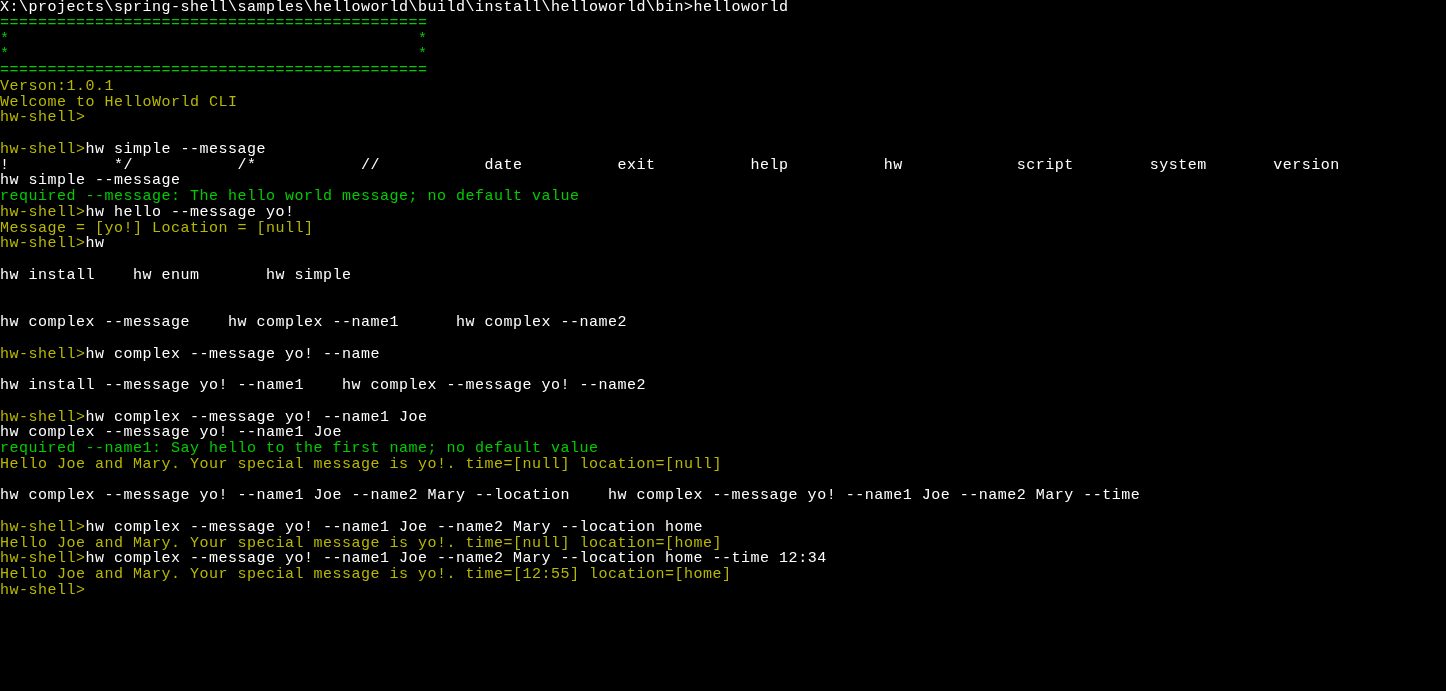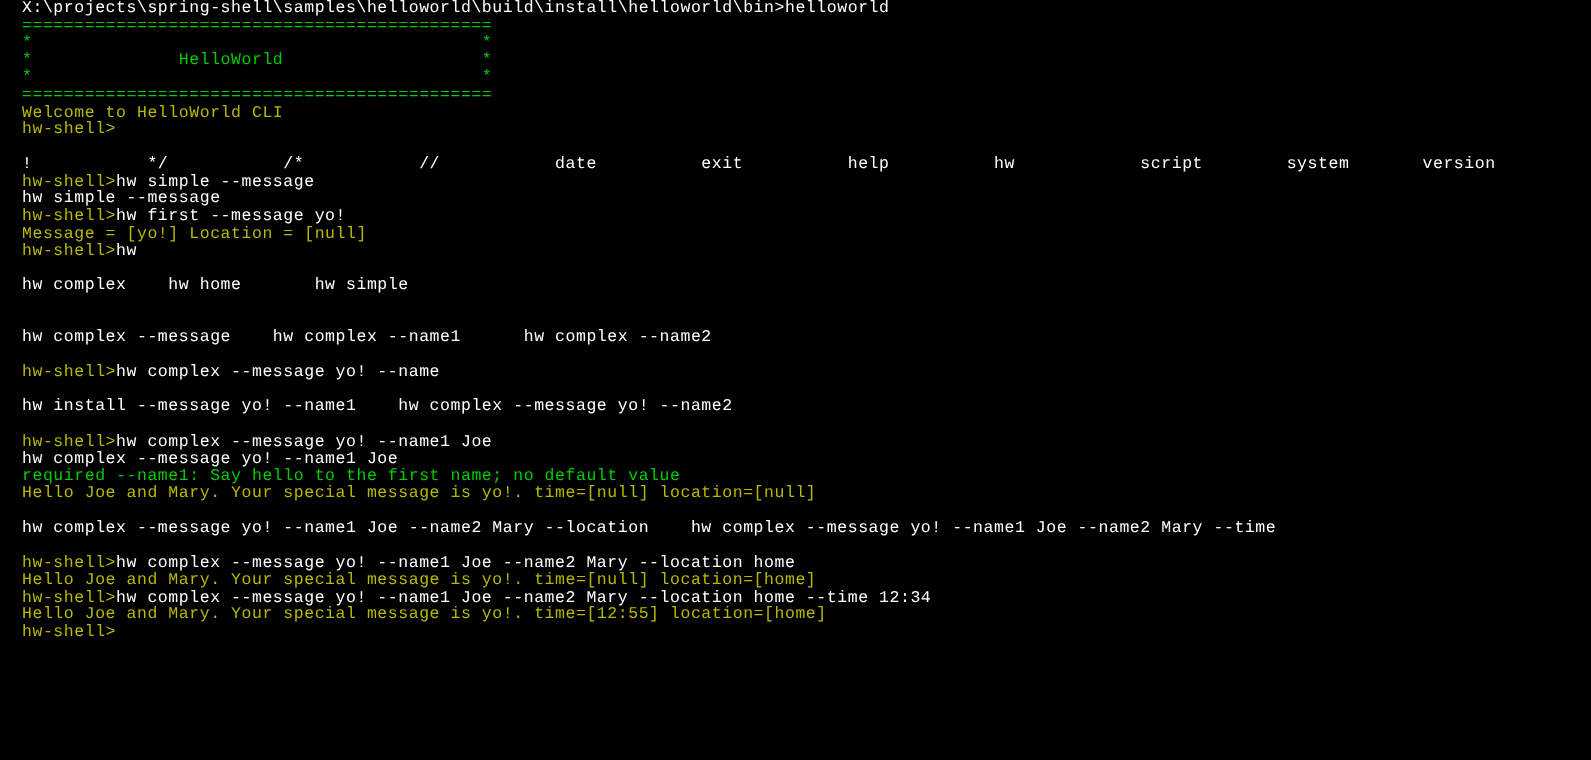--- a/index.html
+++ b/index.html
@@ -11,47 +11,47 @@
     font-size: 15px;
     line-height: 1.05;
     width: 1446px;
     height: 691px;
     overflow: hidden;
     letter-spacing: 0.5px;
   }
   .line {
     white-space: pre;
     min-height: 15.5px;
-    margin-left: 20px;
   }
   .white { color: #ffffff; }
   .green { color: #00cc00; }
   .yellow { color: #b8b800; }
 </style>
 </head>
 <body>
 
 <div id="terminal-root">
     <div class="line white">X:\projects\spring-shell\samples\helloworld\build\install\helloworld\bin&gt;helloworld</div>
     <div class="line green">=============================================</div>
     <div class="line green">*                                           *</div>
-    <div class="line green">*              HelloWorld                   *</div>
     <div class="line green">*                                           *</div>
     <div class="line green">=============================================</div>
+    <div class="line yellow">Verson:1.0.1</div>
     <div class="line yellow">Welcome to HelloWorld CLI</div>
     <div class="line yellow">hw-shell&gt;</div>
     <div class="line white">&nbsp;</div>
+    <div class="line"><span class="yellow">hw-shell&gt;</span><span class="white">hw simple --message</span></div>
     <div class="line white">!           */           /*           //           date          exit          help          hw            script        system       version</div>
-    <div class="line"><span class="yellow">hw-shell&gt;</span><span class="white">hw simple --message</span></div>
     <div class="line white">hw simple --message</div>
-    <div class="line"><span class="yellow">hw-shell&gt;</span><span class="white">hw first --message yo!</span></div>
+    <div class="line green">required --message: The hello world message; no default value</div>
+    <div class="line"><span class="yellow">hw-shell&gt;</span><span class="white">hw hello --message yo!</span></div>
     <div class="line yellow">Message = [yo!] Location = [null]</div>
     <div class="line"><span class="yellow">hw-shell&gt;</span><span class="white">hw</span></div>
     <div class="line white">&nbsp;</div>
-    <div class="line white">hw complex    hw home       hw simple</div>
+    <div class="line white">hw install    hw enum       hw simple</div>
     <div class="line white">&nbsp;</div>
     <div class="line white">&nbsp;</div>
     <div class="line white">hw complex --message    hw complex --name1      hw complex --name2</div>
     <div class="line white">&nbsp;</div>
     <div class="line"><span class="yellow">hw-shell&gt;</span><span class="white">hw complex --message yo! --name</span></div>
     <div class="line white">&nbsp;</div>
     <div class="line white">hw install --message yo! --name1    hw complex --message yo! --name2</div>
     <div class="line white">&nbsp;</div>
     <div class="line"><span class="yellow">hw-shell&gt;</span><span class="white">hw complex --message yo! --name1 Joe</span></div>
     <div class="line white">hw complex --message yo! --name1 Joe</div>

